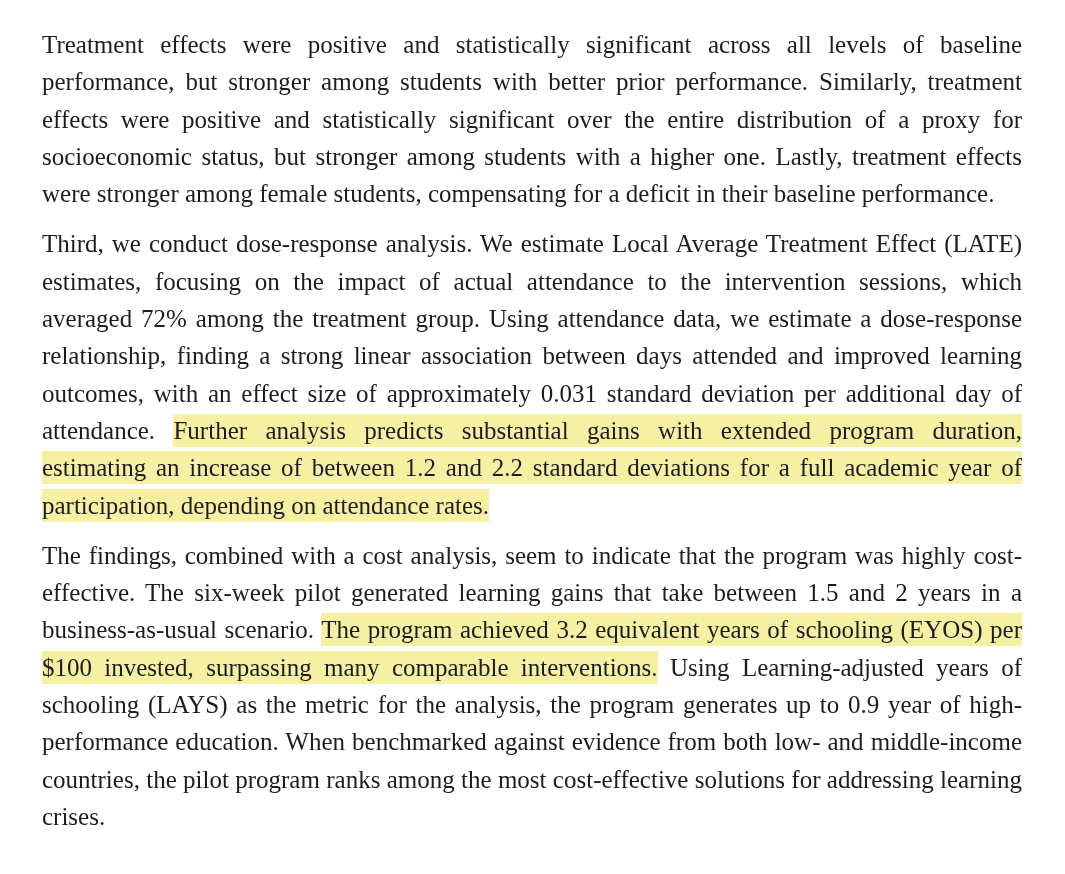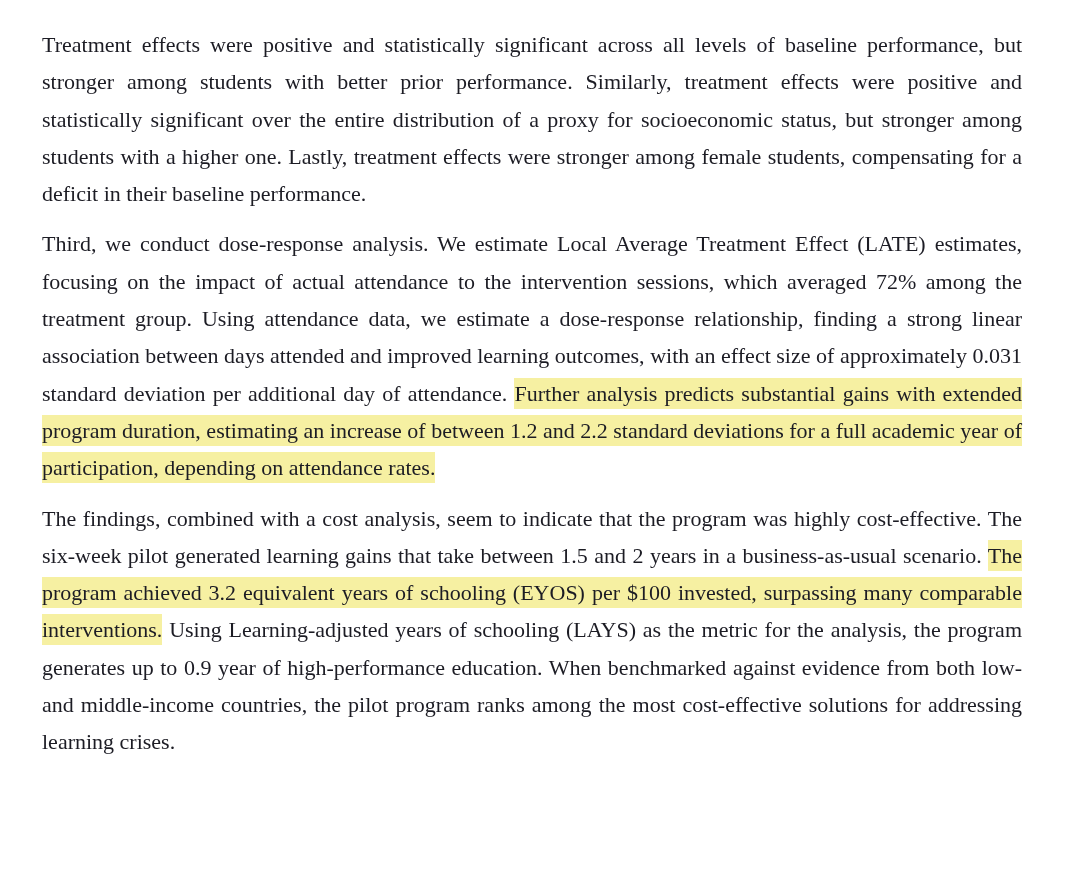--- a/index.html
+++ b/index.html
@@ -7,21 +7,21 @@
     padding: 0;
     background: #ffffff;
   }
   .page {
     width: 1065px;
     height: 874px;
     box-sizing: border-box;
     background: #ffffff;
     padding: 26px 43px 20px 42px;
     font-family: "Liberation Serif", "DejaVu Serif", serif;
-    font-size: 22px;
+    font-size: 25px;
     line-height: 37.3px;
     color: #1c1c24;
     overflow: hidden;
   }
   .para {
     margin: 0 0 13px 0;
     text-align: justify;
     text-justify: inter-word;
   }
   .para:last-child {

